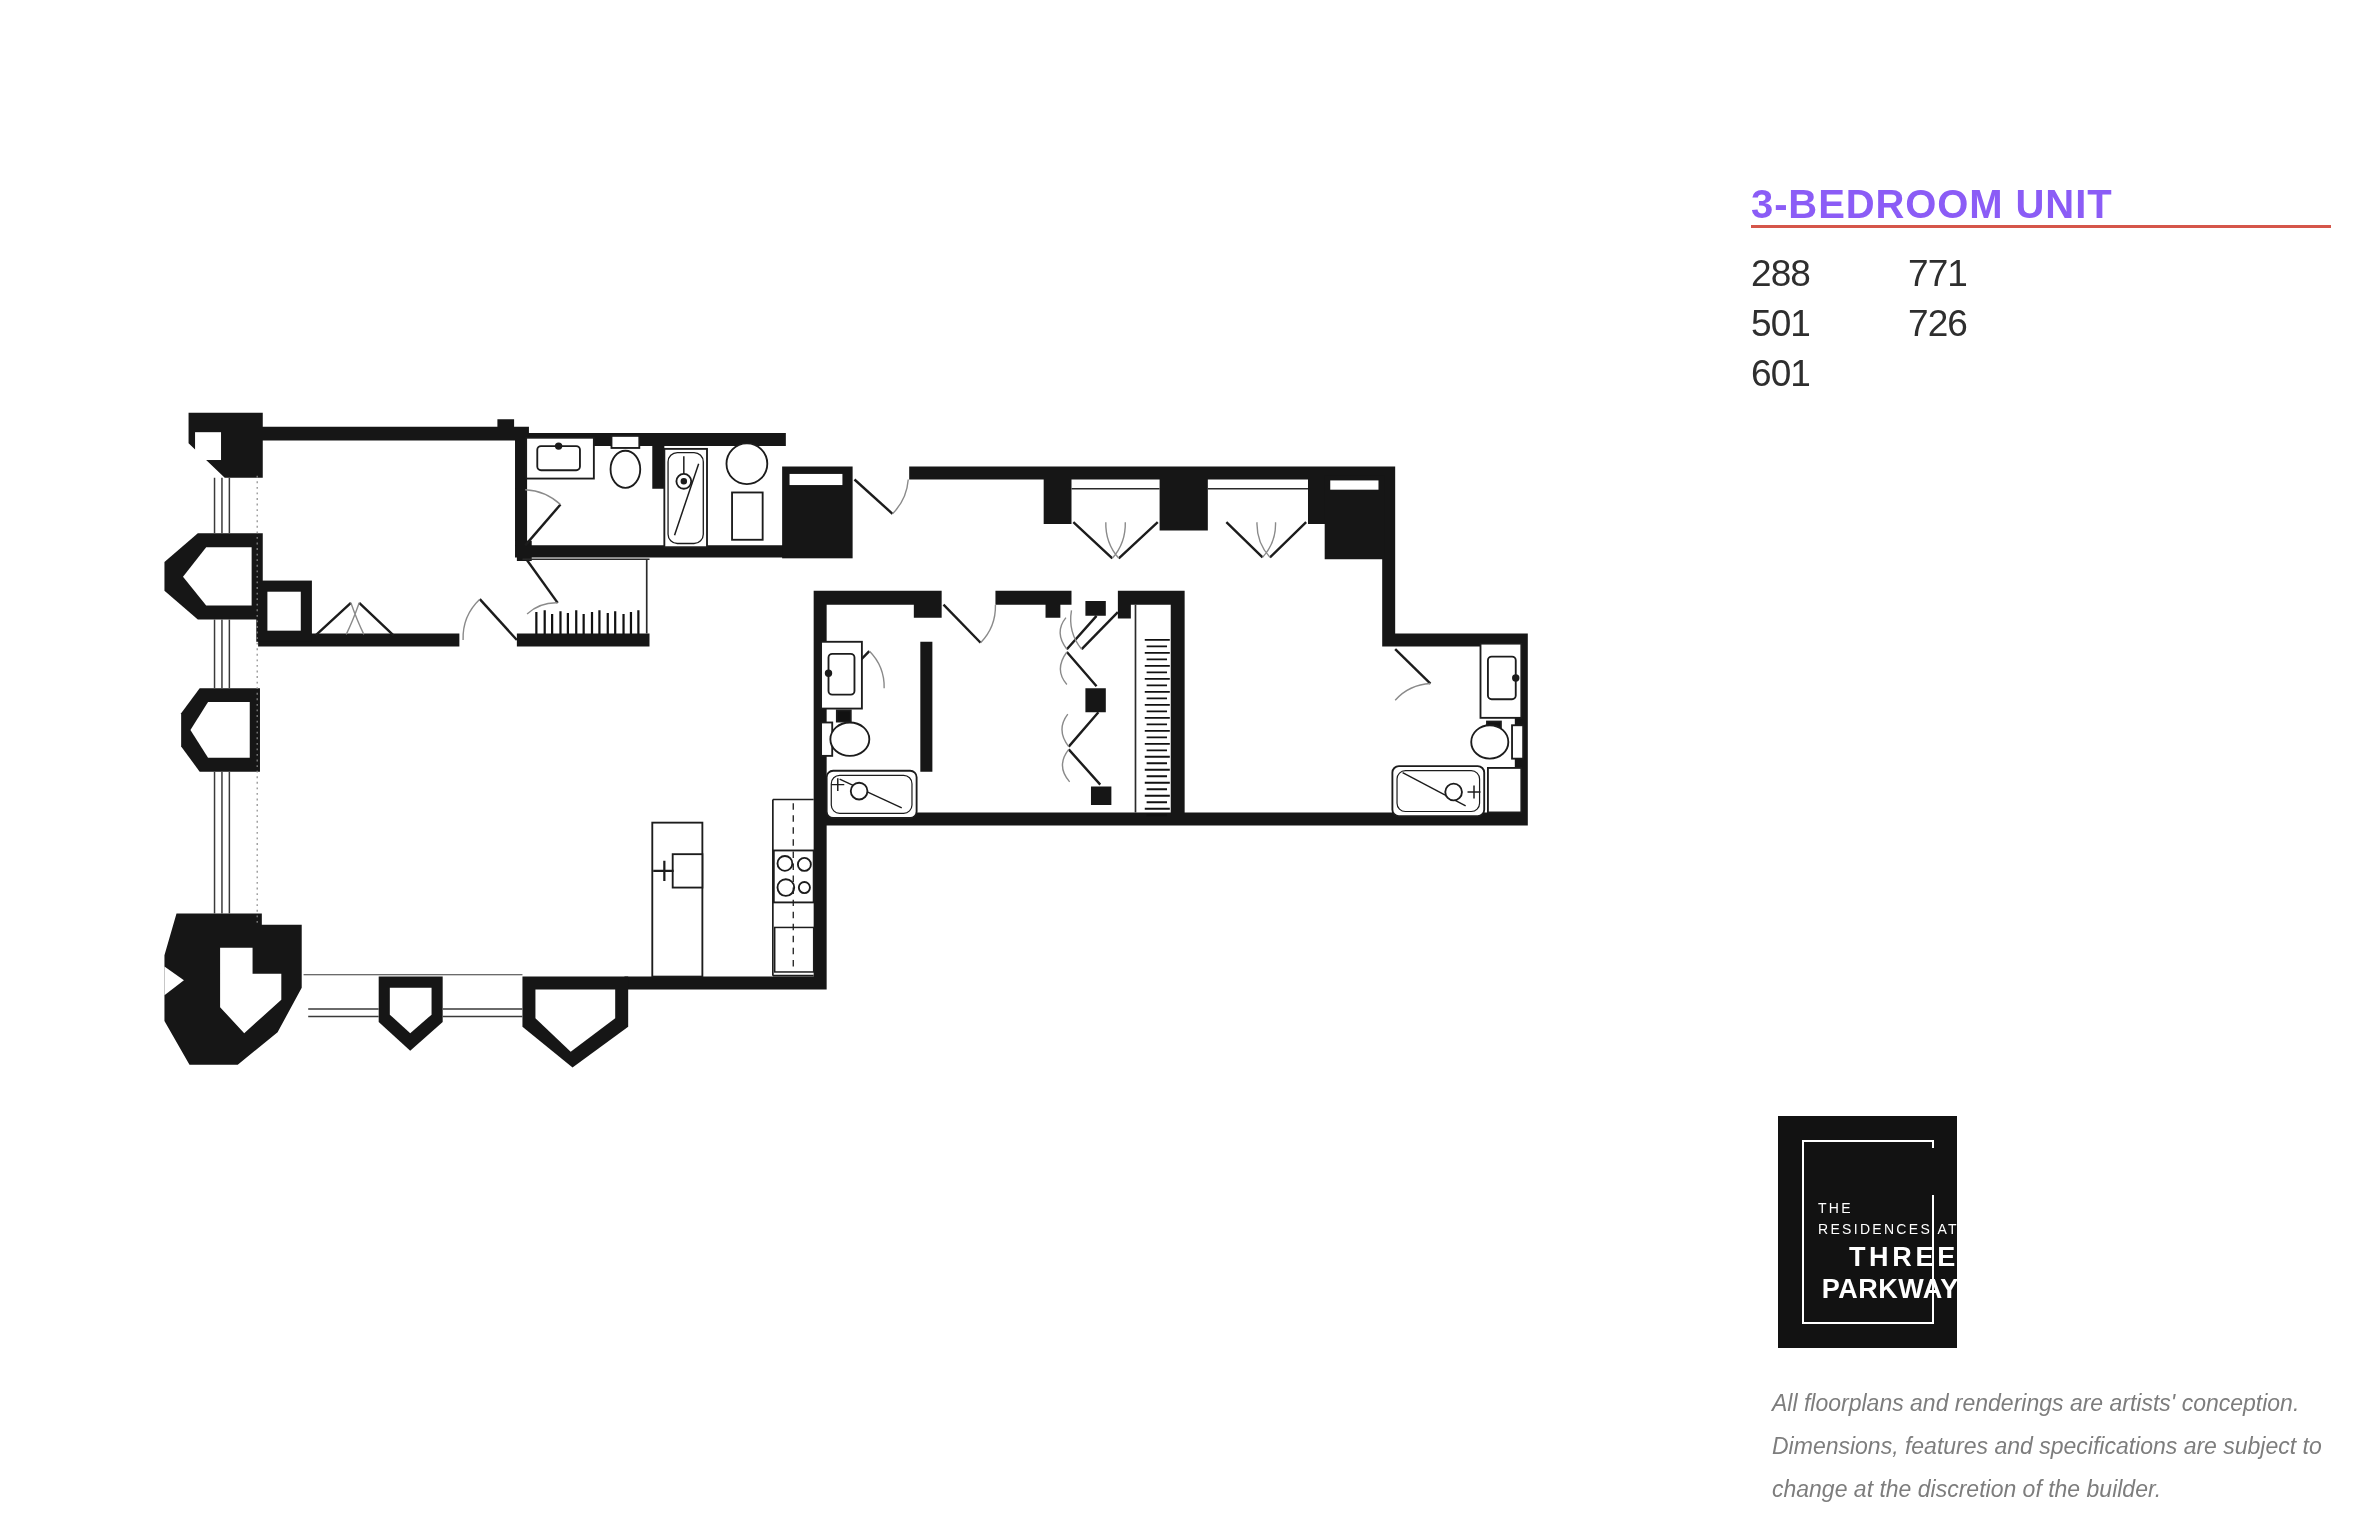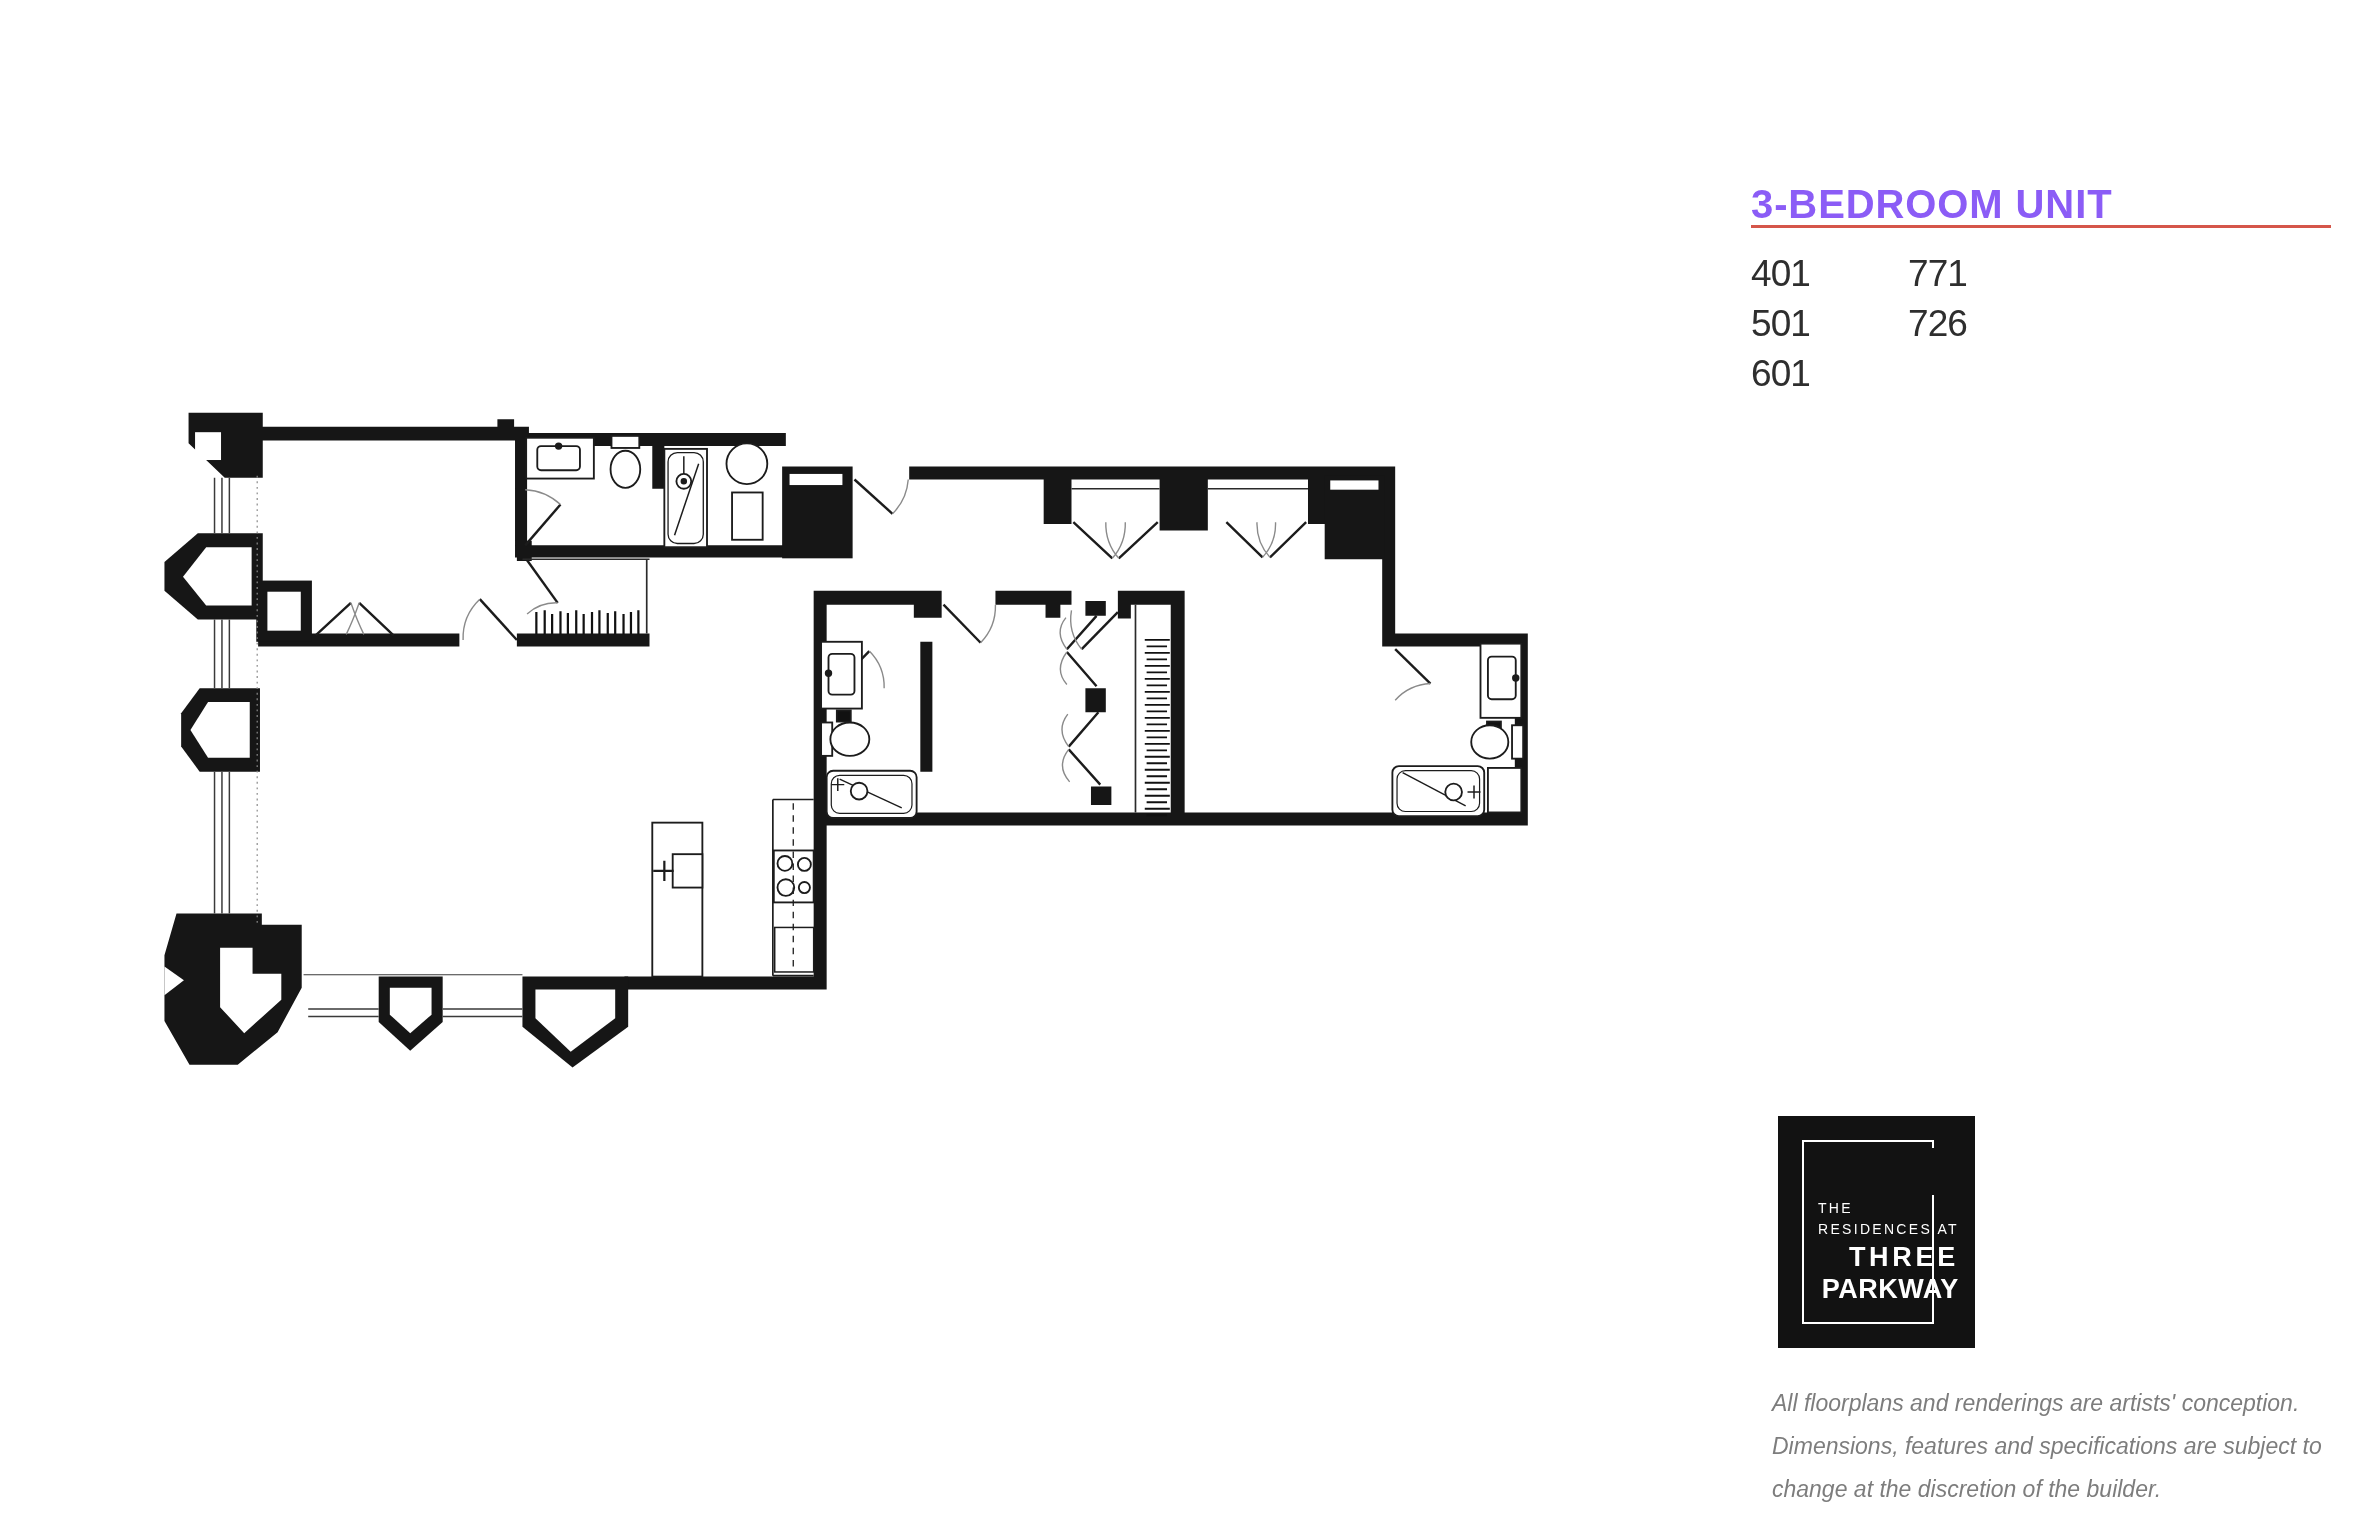--- a/index.html
+++ b/index.html
@@ -6,21 +6,21 @@
   body{width:2373px;height:1534px;position:relative;overflow:hidden;
        font-family:"Liberation Sans", sans-serif;color:#1a1a1a;}
   .abs{position:absolute;}
   
   .title{left:1751px;top:182px;font-size:40px;font-weight:bold;letter-spacing:0.9px;color:#8b5cf6;}
   .rule{left:1751px;top:225px;width:580px;height:2.8px;background:#D5564A;}
   .units{left:1751px;top:249px;font-size:37px;font-weight:400;color:#2e2e2e;letter-spacing:-0.9px;}
   .units .row{line-height:50px;}
   .units-col2{left:1908px;}
   
-  .logo{left:1778px;top:1116px;width:179px;height:232px;background:#121212;padding-left:18px;}
+  .logo{left:1778px;top:1116px;width:179px;height:232px;background:#121212;}
   .logo .fr{position:absolute;background:#fff;}
   .fr-left{left:24px;top:24px;width:1.9px;height:184px;}
   .fr-top{left:24px;top:24px;width:132px;height:1.9px;}
   .fr-tick{left:154px;top:24px;width:1.9px;height:8.3px;}
   .fr-right{left:154px;top:79px;width:1.9px;height:129px;}
   .fr-bottom{left:24px;top:206px;width:132px;height:1.9px;}
   .logo-text{position:absolute;left:40px;top:82px;color:#fff;z-index:2;white-space:nowrap;}
   .lg-small{font-size:14px;letter-spacing:2.3px;line-height:21.3px;}
   .lg-big{font-size:27px;font-weight:bold;line-height:32px;text-align:right;}
   .lg-three{letter-spacing:3.7px;}
@@ -210,21 +210,21 @@
     <circle cx="867" cy="957" r="6" fill="none"></circle>
     <rect x="835" y="1000" width="42" height="48" fill="none" stroke-width="1.6"></rect>
     <path d="M855,866 V1048" fill="none" stroke-width="1.4" stroke-dasharray="7,6"></path>
   </g>
 </svg>
 
 <div class="abs title">3-BEDROOM UNIT</div>
 <div class="abs rule"></div>
 
 <div class="abs units">
-  <div class="row">401</div>
+  <div class="row">288</div>
   <div class="row">501</div>
   <div class="row">601</div>
 </div>
 <div class="abs units units-col2">
   <div class="row">771</div>
   <div class="row">726</div>
 </div>
 
 <div class="abs logo">
   <div class="fr fr-left"></div>

